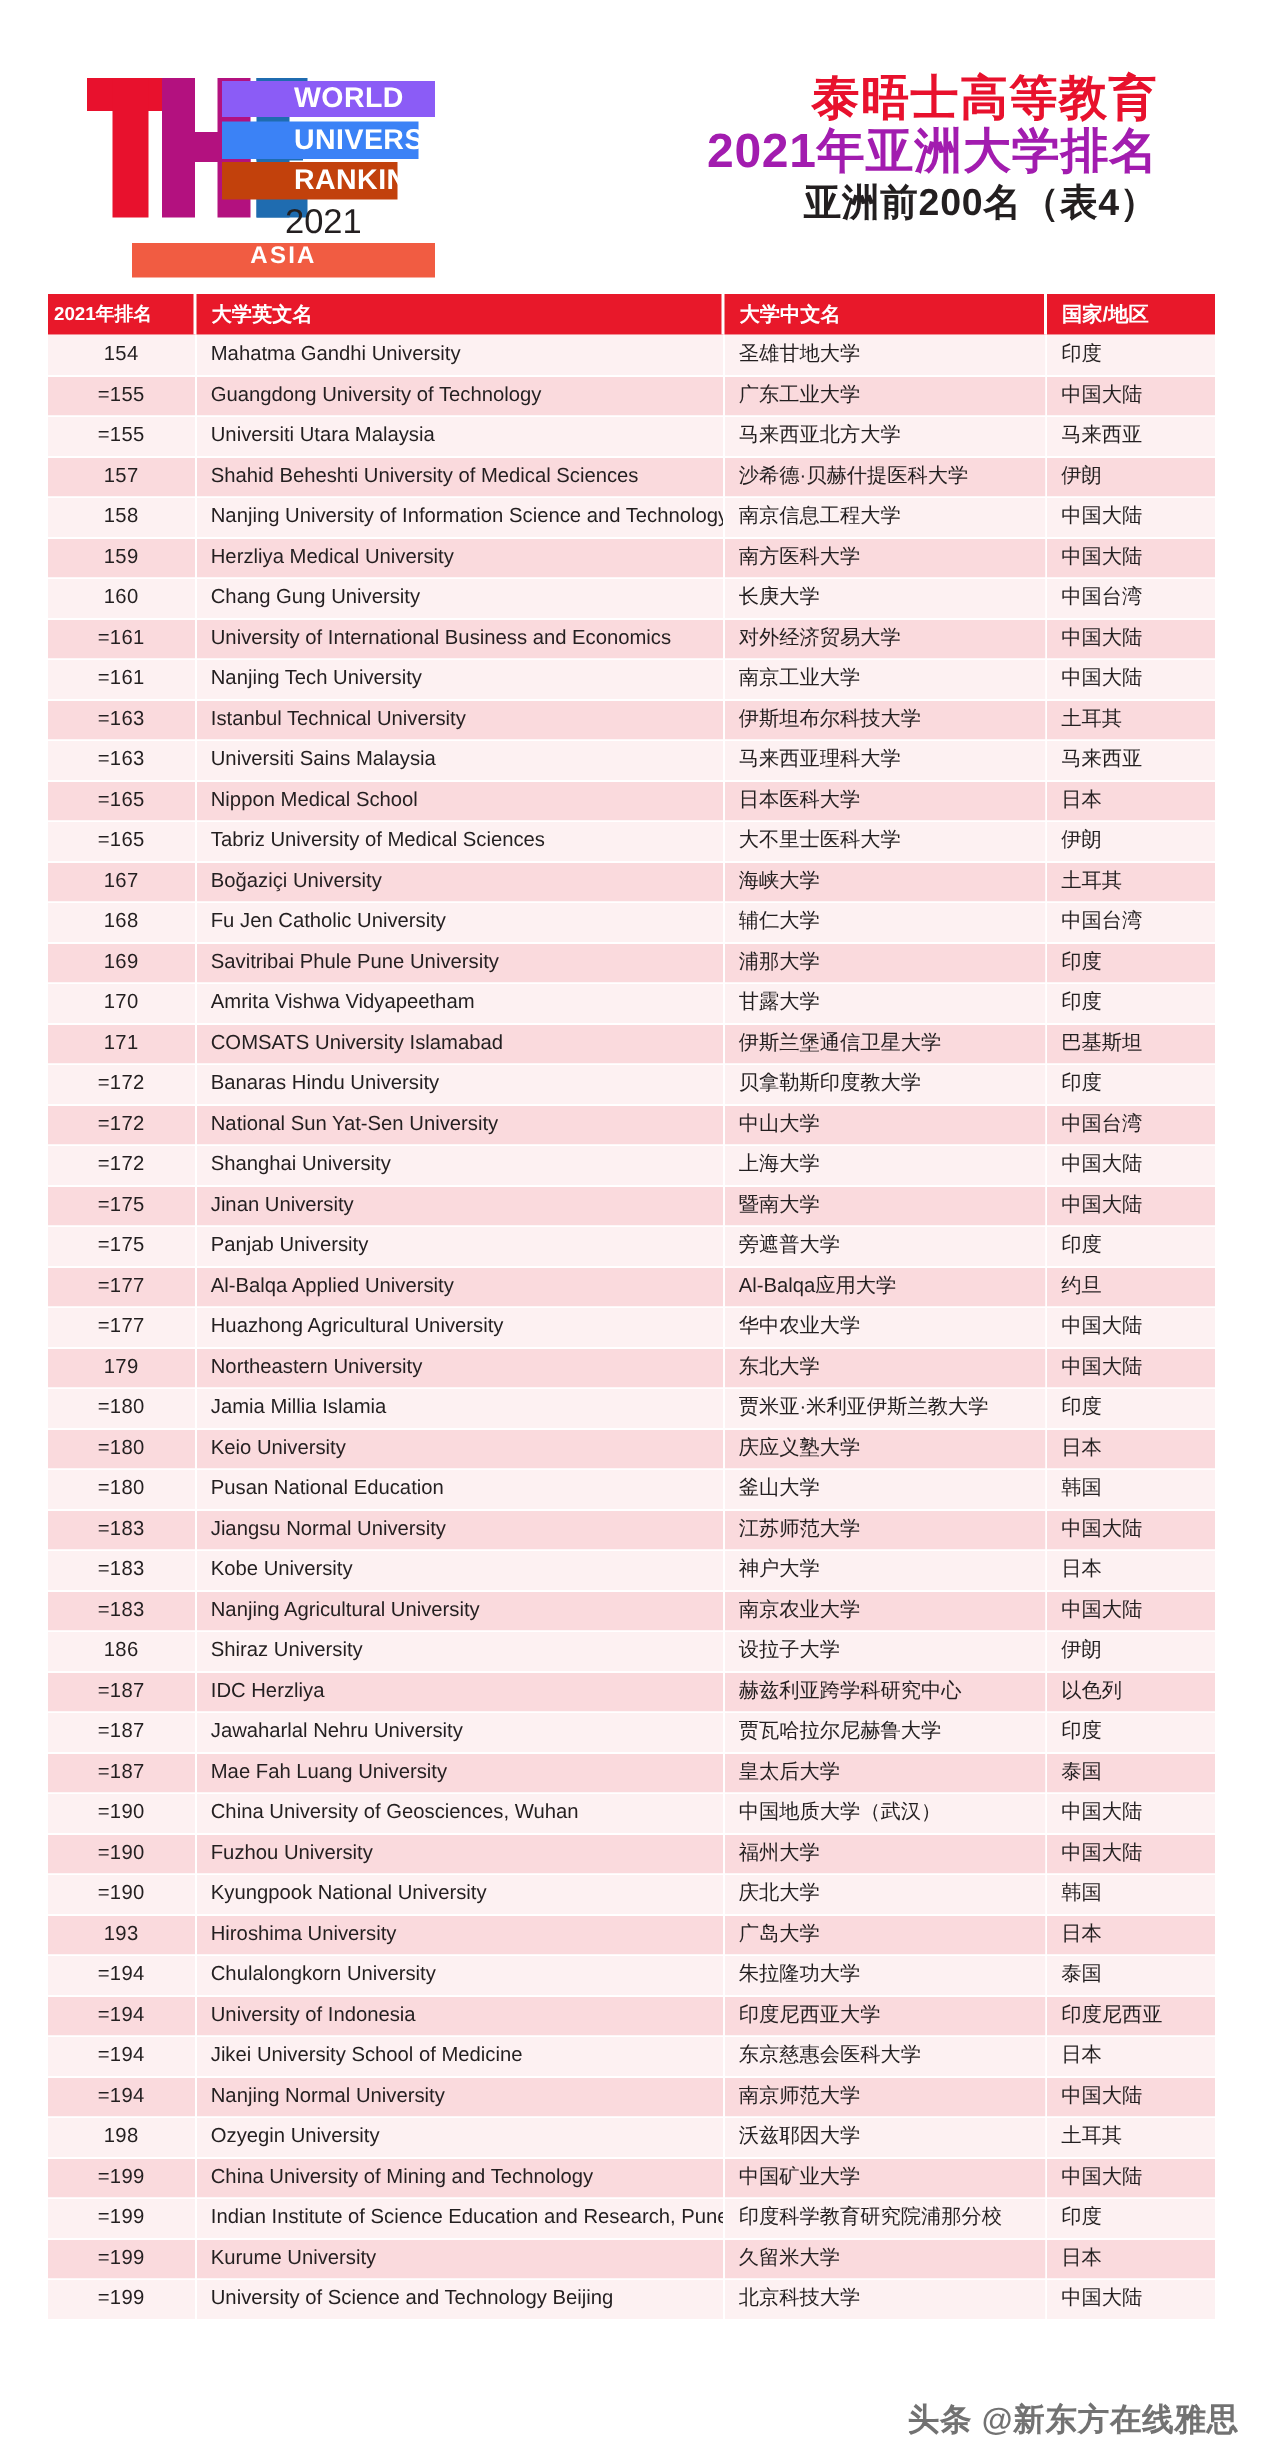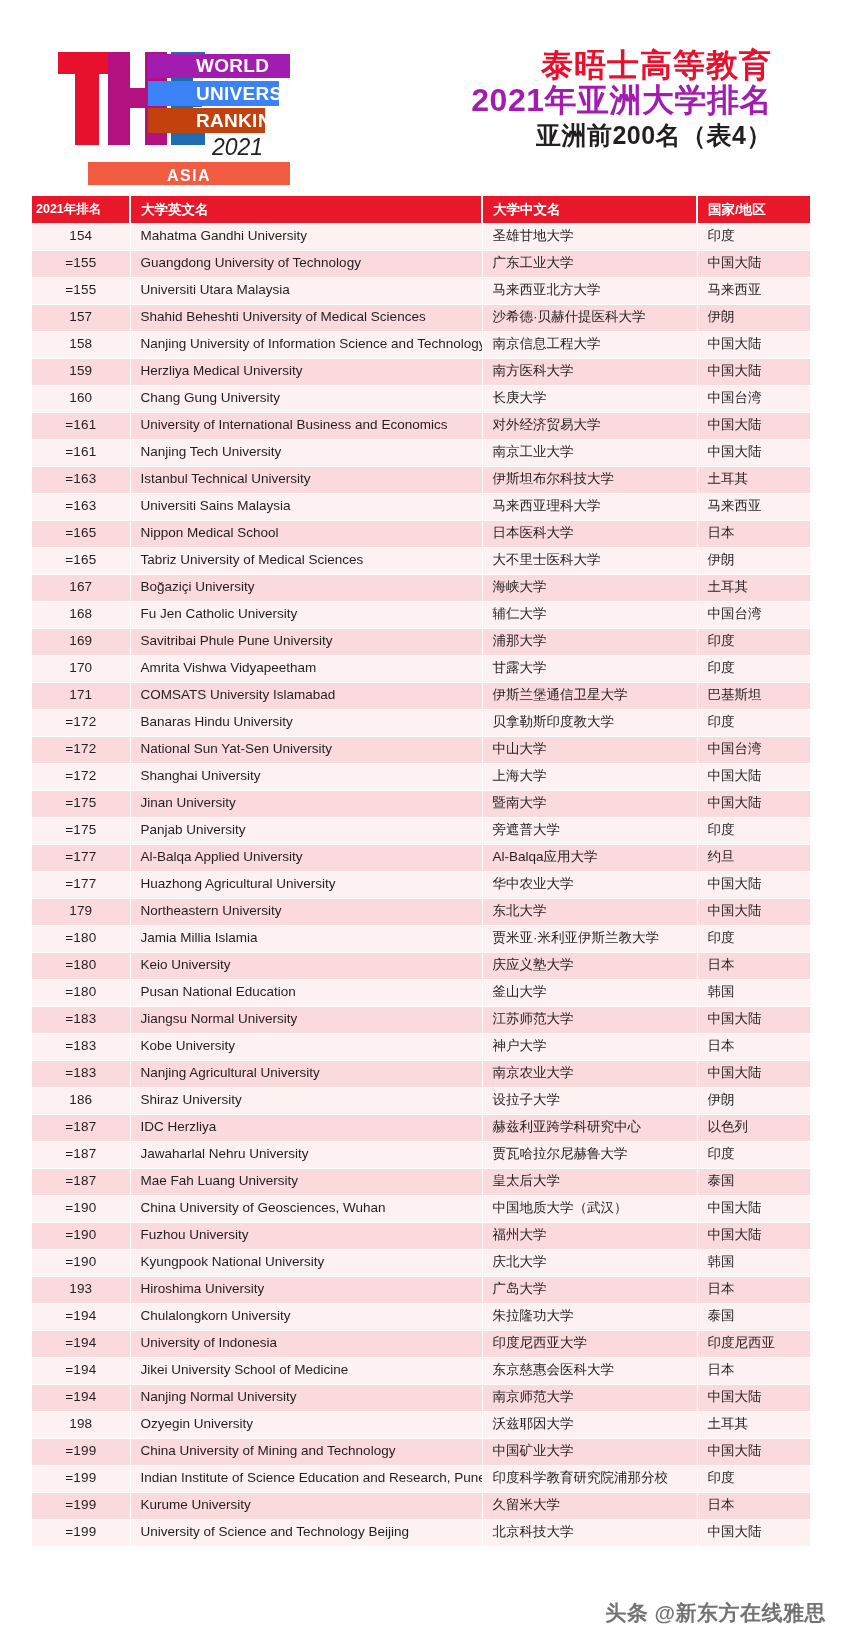--- a/index.html
+++ b/index.html
@@ -49,33 +49,32 @@
 
   .bar {
     position: absolute;
     display: flex;
     align-items: center;
     color: #ffffff;
     font-weight: bold;
     letter-spacing: 0.3px;
     font-family: "Liberation Sans", sans-serif;
   }
-  .bar-world   { left: 90px;  top: 2px;  width: 142px; height: 24px; background:#a21caf; font-size:19px; padding-left:48px; }
+  .bar-world   { left: 90px;  top: 2px;  width: 142px; height: 24px; background:#8b5cf6; font-size:19px; padding-left:48px; }
   .bar-univ    { left: 90px;  top: 29px; width: 131px; height: 25px; background:#3b82f6; font-size:19px; padding-left:48px; }
   .bar-rank    { left: 90px;  top: 56px; width: 117px; height: 25px; background:#c2410c; font-size:19px; padding-left:48px; }
   .yr-2021 {
-    position:absolute; left:154px; top:82px;
+    position:absolute; left:132px; top:82px;
     font-size: 23px; color:#231f20; font-weight:normal;
     font-family: "Liberation Sans", sans-serif;
-    font-style: italic;
   }
   .bar-asia {
     position:absolute; left:30px; top:110px; width:202px; height:23px;
     background:#f15c42; color:#ffffff; font-weight:bold; font-size:16px;
-    display:flex; align-items:flex-end; justify-content:center;
+    display:flex; align-items:flex-start; justify-content:center;
     letter-spacing:1.5px;
   }
 
   
   .title-block {
     position: absolute;
     right: 70px;
     top: 48px;
     text-align: right;
     width: 360px;

